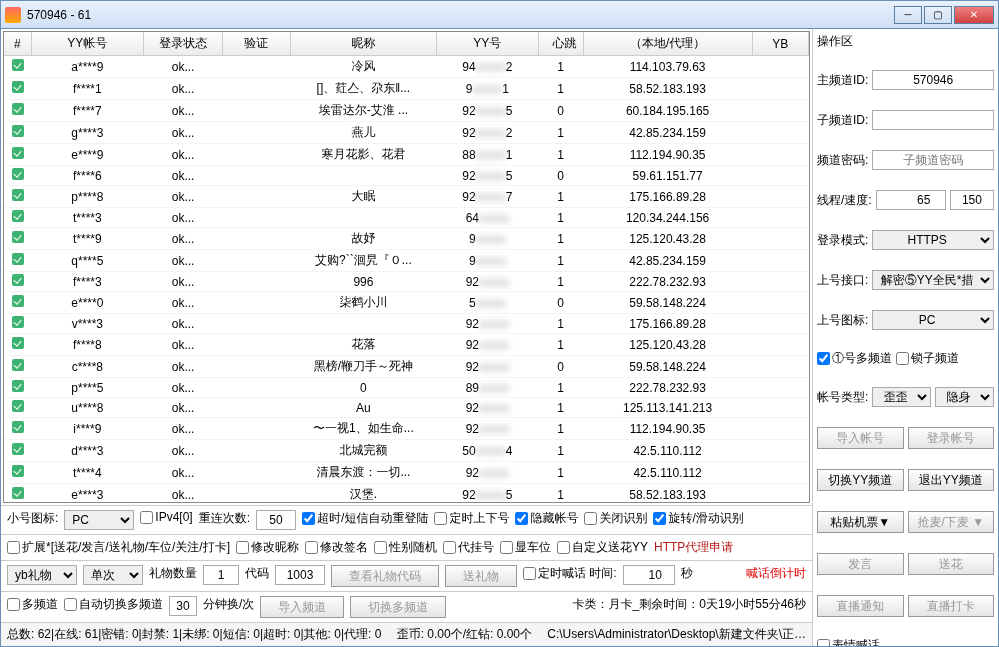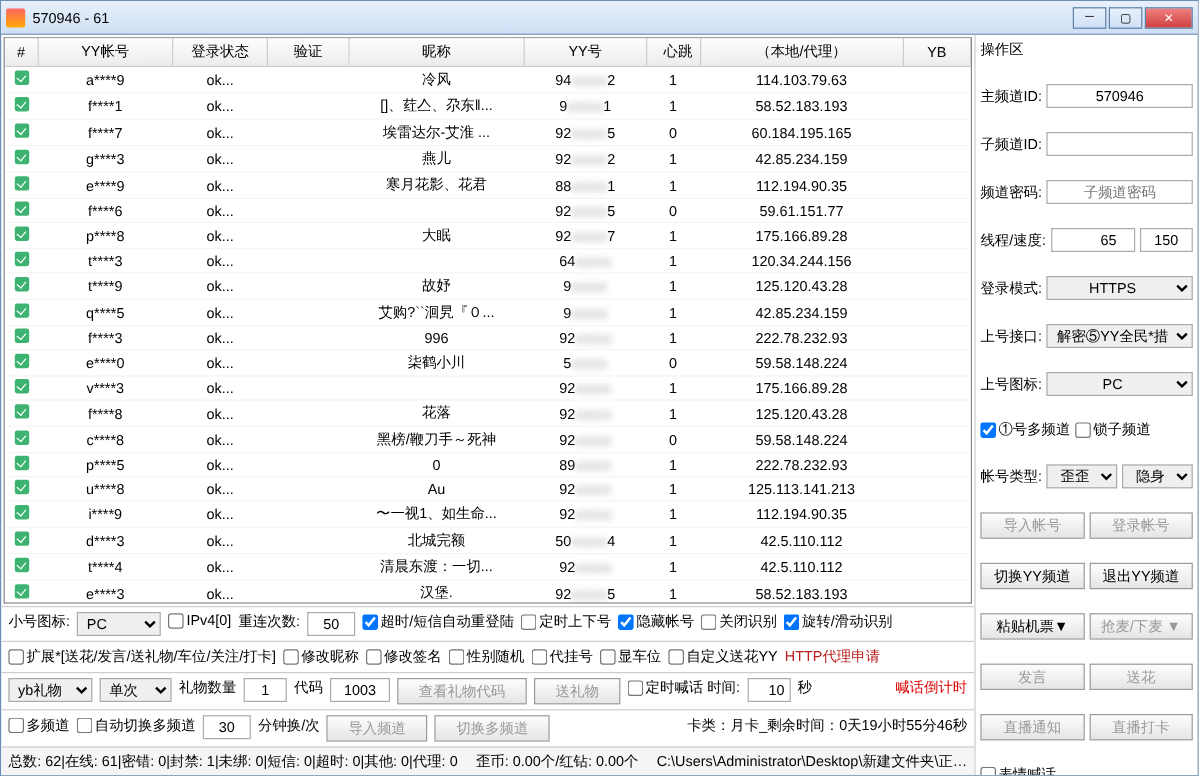--- a/index.html
+++ b/index.html
@@ -333,29 +333,29 @@
       <div class="toolbar">
         <select style="width:70px"><option>yb礼物</option></select>
         <select style="width:60px"><option>单次</option></select>
         <span>礼物数量</span>
         <input type="text" style="width: 36px; text-align: center;" value="1">
         <span>代码</span>
         <input type="text" style="width: 50px; text-align: center;" value="1003">
         <button disabled="">查看礼物代码</button>
         <button disabled="">送礼物</button>
         <label><input type="checkbox" style=""><span>定时喊话 时间:</span></label>
-        <input type="text" style="width: 36px; text-align: center; padding-left: 16px;" value="10">
+        <input type="text" style="width: 52px; text-align: center; padding-left: 16px;" value="10">
         <span>秒</span>
         <span class="red" style="margin-left:auto">喊话倒计时</span>
       </div>
 
       <div class="toolbar">
         <label><input type="checkbox" style=""><span>多频道</span></label>
         <label><input type="checkbox" style=""><span>自动切换多频道</span></label>
-        <input type="text" style="width: 40px; text-align: center;" value="30">
+        <input type="text" style="width: 28px; text-align: center;" value="30">
         <span>分钟换/次</span>
         <button disabled="">导入频道</button>
         <button disabled="">切换多频道</button>
         <span style="margin-left:auto">卡类：月卡_剩余时间：0天19小时55分46秒</span>
       </div>
 
       <div class="statusbar">
         <span>总数: 62|在线: 61|密错: 0|封禁: 1|未绑: 0|短信: 0|超时: 0|其他: 0|代理: 0</span>
         <span>歪币: 0.00个/红钻: 0.00个</span>
         <span>C:\Users\Administrator\Desktop\新建文件夹\正…</span>

